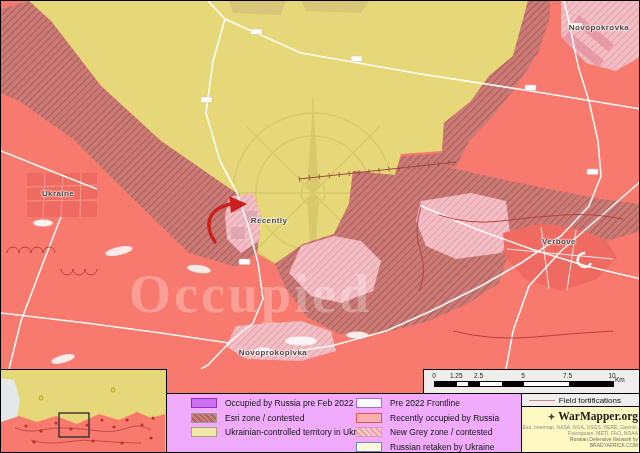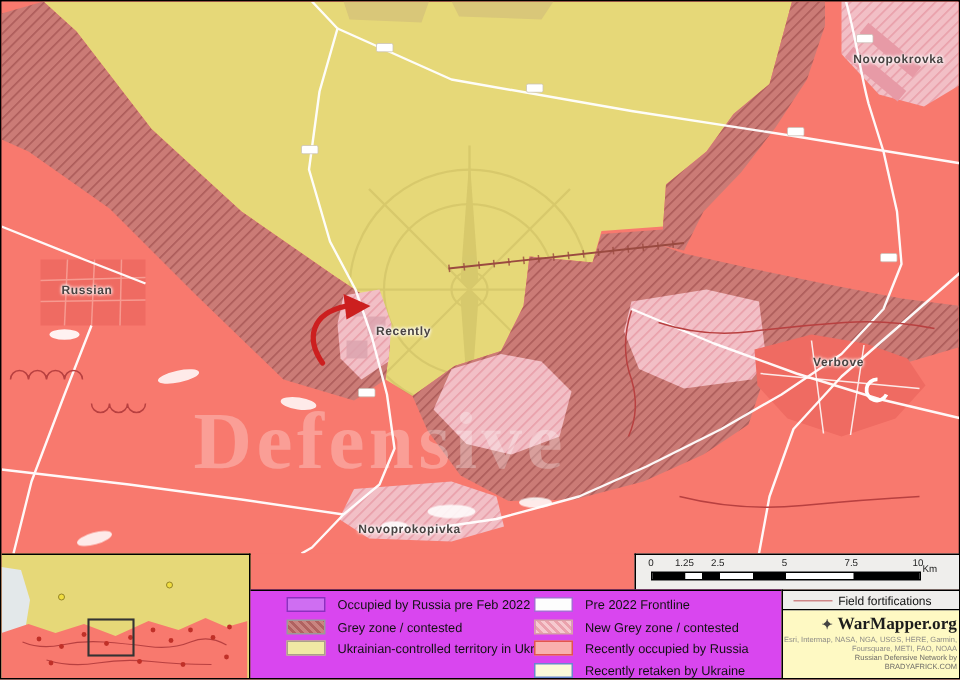--- a/index.html
+++ b/index.html
@@ -14,21 +14,21 @@
         white-space:nowrap;transform:translateX(-50%);}
   .watermark{position:absolute;left:128px;top:262px;font:bold 54px "Liberation Serif",serif;
         color:rgba(255,255,255,.28);letter-spacing:3px;pointer-events:none;}
   
   .box{position:absolute;box-sizing:border-box;}
   .inset-box{left:0;top:368px;width:166px;height:85px;border-top:1px solid #000;border-right:1px solid #000;background:#e6d878;}
   .date-box{left:166px;top:368px;width:256px;height:24px;background:#f6f5f3;border-top:1px solid #000;
             display:flex;align-items:center;justify-content:center;}
   .date-text{font-size:17px;color:#000;letter-spacing:.5px;}
   .scale-box{left:422px;top:368px;width:218px;height:24px;background:#efeeec;border-top:1px solid #000;border-left:1px solid #000;}
-  .legend-box{left:166px;top:392px;width:354px;height:61px;background:#d946ef;border-top:1px solid #000;}
+  .legend-box{left:166px;top:392px;width:354px;height:61px;background:#f0abfc;border-top:1px solid #000;}
   .fortattr-box{left:520px;top:392px;width:120px;height:61px;border-top:1px solid #000;border-left:1px solid #000;background:#efeeec;}
   
   .legend-col{position:absolute;top:2px;display:flex;flex-direction:column;}
   .legend-col.c1{left:24px;}
   .legend-col.c2{left:189px;justify-content:center;}
   .lrow{display:flex;align-items:center;height:14.5px;}
   .sw{width:26px;height:10px;margin-right:8px;box-sizing:border-box;flex:none;}
   .ltxt{font-size:8.5px;color:#111;white-space:nowrap;}
   .sw-pre2022{background:#cf6ef2;border:1px solid #8d2fc0;}
   .sw-occ{background:#f87d72;border:1px solid #dd5146;}
@@ -195,27 +195,27 @@
         <path d="M438,214 q30,10 62,6 t62,-6 t60,4"></path>
         <path d="M452,330 q40,10 82,6 t78,-6"></path>
       </g>
 
       <g>
         <path d="M214,241 C203,225 206,208 230,203" stroke="#cc1f1f" stroke-width="3.5" fill="none" stroke-linecap="round"></path>
         <polygon points="228,195 246,203 230,212" fill="#cc1f1f"></polygon>
       </g>
     </svg>
 
-    <div class="town" style="left:57px;top:188px;">Russian</div>
+    <div class="town" style="left:57px;top:188px;">Ukraine</div>
     <div class="town" style="left:268px;top:215px;">Recently</div>
     <div class="town" style="left:272px;top:347px;">Novoprokopivka</div>
     <div class="town" style="left:558px;top:236px;">Verbove</div>
-    <div class="town" style="left:598px;top:34px;">Novopokrovka</div>
-
-    <div class="watermark">Defensive</div>
+    <div class="town" style="left:598px;top:22px;">Novopokrovka</div>
+
+    <div class="watermark">Occupied</div>
   </div>
 
   <div class="box inset-box">
     <svg width="164" height="83" viewBox="0 0 164 83">
       <rect width="164" height="83" fill="#e6d878"></rect>
       <polygon points="0,8 13,10 19,30 15,55 10,83 0,83" fill="#e3e8ea"></polygon>
       <polygon fill="#f8796e" points="
         0,52 18,46 36,52 55,46 76,54 98,44 118,50 136,42 150,48 164,44 164,83 0,83"></polygon>
       <g stroke="#b84040" stroke-width=".8" fill="none">
         <path d="M14,58 q12,5 26,2 t28,-2 t30,3 t28,-3 t24,2"></path>
@@ -270,43 +270,43 @@
   </div>
 
   <div class="box legend-box">
     <div class="legend-col c1">
       <div class="lrow">
         <span class="sw sw-pre2022"></span>
         <span class="ltxt">Occupied by Russia pre Feb 2022</span>
       </div>
       <div class="lrow">
         <span class="sw sw-grey"></span>
-        <span class="ltxt">Grey zone / contested</span>
+        <span class="ltxt">Esri zone / contested</span>
       </div>
       <div class="lrow">
         <span class="sw sw-ukr"></span>
         <span class="ltxt">Ukrainian-controlled territory in Ukraine</span>
       </div>
     </div>
     <div class="legend-col c2">
       <div class="lrow">
         <span class="sw sw-front"></span>
         <span class="ltxt">Pre 2022 Frontline</span>
       </div>
       <div class="lrow">
+        <span class="sw sw-rocc"></span>
+        <span class="ltxt">Recently occupied by Russia</span>
+      </div>
+      <div class="lrow">
         <span class="sw sw-newgrey"></span>
         <span class="ltxt">New Grey zone / contested</span>
       </div>
       <div class="lrow">
-        <span class="sw sw-rocc"></span>
-        <span class="ltxt">Recently occupied by Russia</span>
-      </div>
-      <div class="lrow">
         <span class="sw sw-retaken"></span>
-        <span class="ltxt">Recently retaken by Ukraine</span>
+        <span class="ltxt">Russian retaken by Ukraine</span>
       </div>
     </div>
   </div>
 
   <div class="box fortattr-box">
     <div class="fort-row">
       <span class="fort-line"></span>
       <span class="fort-txt">Field fortifications</span>
     </div>
     <div class="attr">

